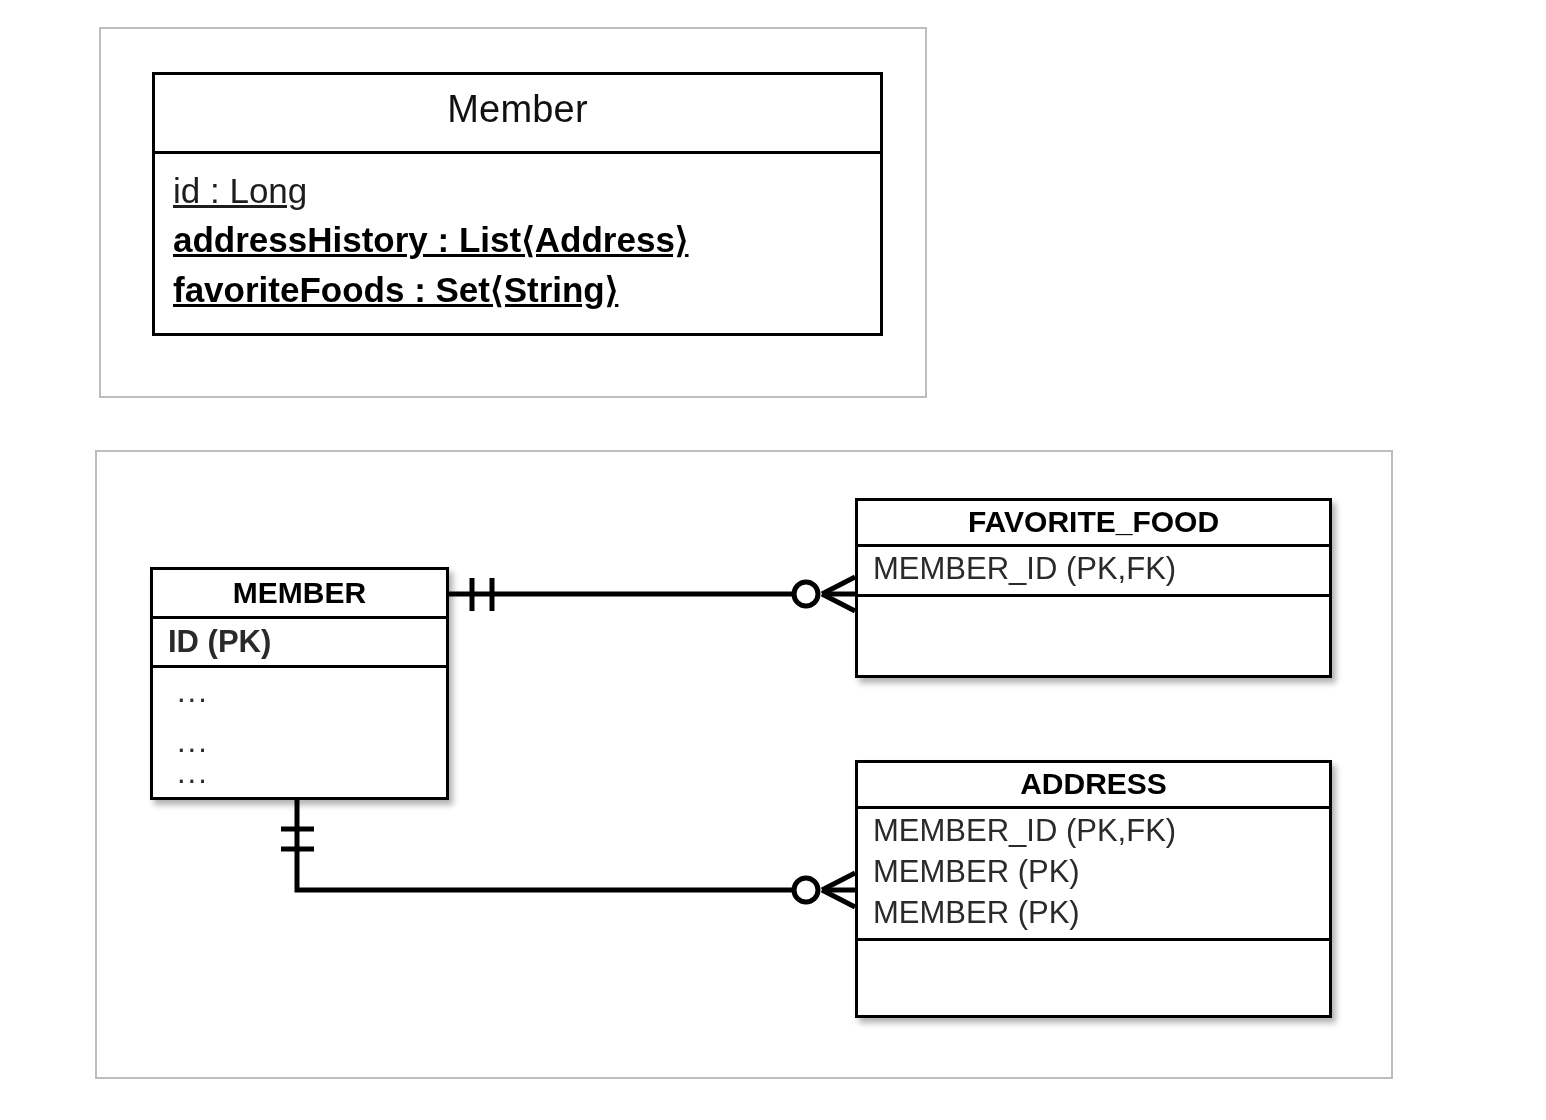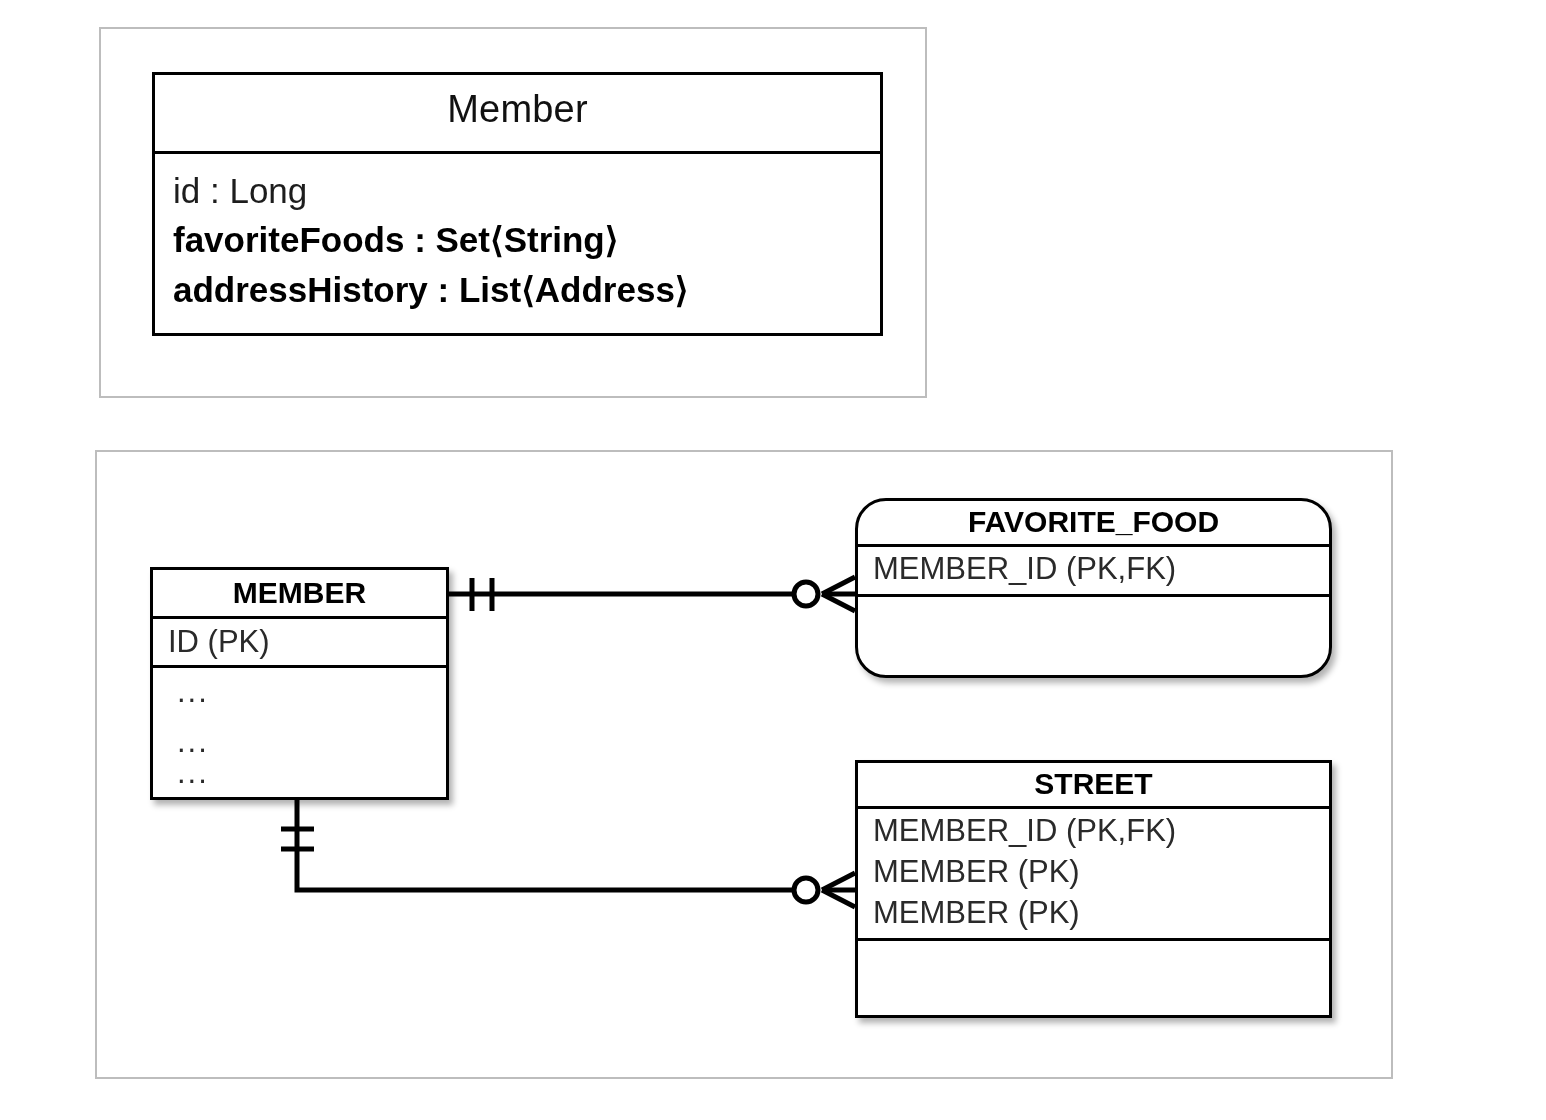--- a/index.html
+++ b/index.html
@@ -45,20 +45,21 @@
     letter-spacing: .2px;
   }
   .uml-attrs {
     padding: 12px 18px 18px 18px;
   }
   .uml-attr {
     font-size: 35px;
     line-height: 1.42;
     color: #111;
     white-space: nowrap;
+    text-decoration: underline;
   }
   .uml-attr.regular { font-weight: 400; color: #1d1d1d; }
   .uml-attr.bold    { font-weight: 700; color: #000; }
 
   
   .entity {
     position: absolute;
     border: 3px solid #000;
     background: #fff;
     box-sizing: border-box;
@@ -86,27 +87,27 @@
   }
   .entity-row.dots {
     font-size: 31px;
     letter-spacing: 2px;
     color: #2a2a2a;
   }
   .entity-foot { box-sizing: border-box; }
 
   #entity-member        { left: 150px; top: 567px; width: 299px; height: 233px; }
   #entity-member .entity-title { height: 49px; padding-top: 8px; }
-  #entity-favorite-food { left: 855px; top: 498px; width: 477px; height: 180px; border-radius: 31px; }
+  #entity-favorite-food { left: 855px; top: 498px; width: 477px; height: 180px; }
   #entity-favorite-food .entity-title { height: 46px; padding-top: 6px; }
   #entity-address       { left: 855px; top: 760px; width: 477px; height: 258px; }
   #entity-address .entity-title { height: 46px; padding-top: 6px; }
 
   
-  #member-pk-section { height: 49px; padding-top: 3px; border-bottom: 3px solid #000; }
+  #member-pk-section { height: 49px; padding-top: 3px; border-bottom: 3px solid #000; font-weight: bold; }
   #member-dots-section { padding-top: 6px; position: relative; height: 128px; }
   #member-dots-section .d1 { position: absolute; top: 4px;  left: 9px; }
   #member-dots-section .d2 { position: absolute; top: 54px; left: 9px; }
   #member-dots-section .d3 { position: absolute; top: 85px; left: 9px; }
 
   
   #ff-attrs { padding: 2px 0 4px 0; border-bottom: 3px solid #000; }
   #ff-foot  { height: 40px; }
   #addr-attrs { padding: 2px 0 4px 0; border-bottom: 3px solid #000; }
   #addr-foot  { height: 40px; }
@@ -122,22 +123,22 @@
 </style>
 </head>
 <body>
 
 <div class="panel" id="panel-uml">
 
   <div class="uml-class">
     <div class="uml-title">Member</div>
     <div class="uml-attrs">
       <div class="uml-attr regular">id : Long</div>
+      <div class="uml-attr bold">addressHistory : List⟨Address⟩</div>
       <div class="uml-attr bold">favoriteFoods : Set⟨String⟩</div>
-      <div class="uml-attr bold">addressHistory : List⟨Address⟩</div>
     </div>
   </div>
 
 </div>
 
 <div class="panel" id="panel-erd"></div>
 
 <svg id="connectors" viewBox="0 0 1546 1120" xmlns="http://www.w3.org/2000/svg">
   <g stroke="#000" stroke-width="5" fill="none" stroke-linecap="butt">
 
@@ -178,20 +179,20 @@
 
 <div class="entity" id="entity-favorite-food">
   <div class="entity-title">FAVORITE_FOOD</div>
   <div class="entity-body" id="ff-attrs">
     <div class="entity-row">MEMBER_ID (PK,FK)</div>
   </div>
   <div class="entity-foot" id="ff-foot"></div>
 </div>
 
 <div class="entity" id="entity-address">
-  <div class="entity-title">STREET</div>
+  <div class="entity-title">ADDRESS</div>
   <div class="entity-body" id="addr-attrs">
     <div class="entity-row">MEMBER_ID (PK,FK)</div>
     <div class="entity-row">MEMBER (PK)</div>
     <div class="entity-row">MEMBER (PK)</div>
   </div>
   <div class="entity-foot" id="addr-foot"></div>
 </div>
 
 </body></html>

